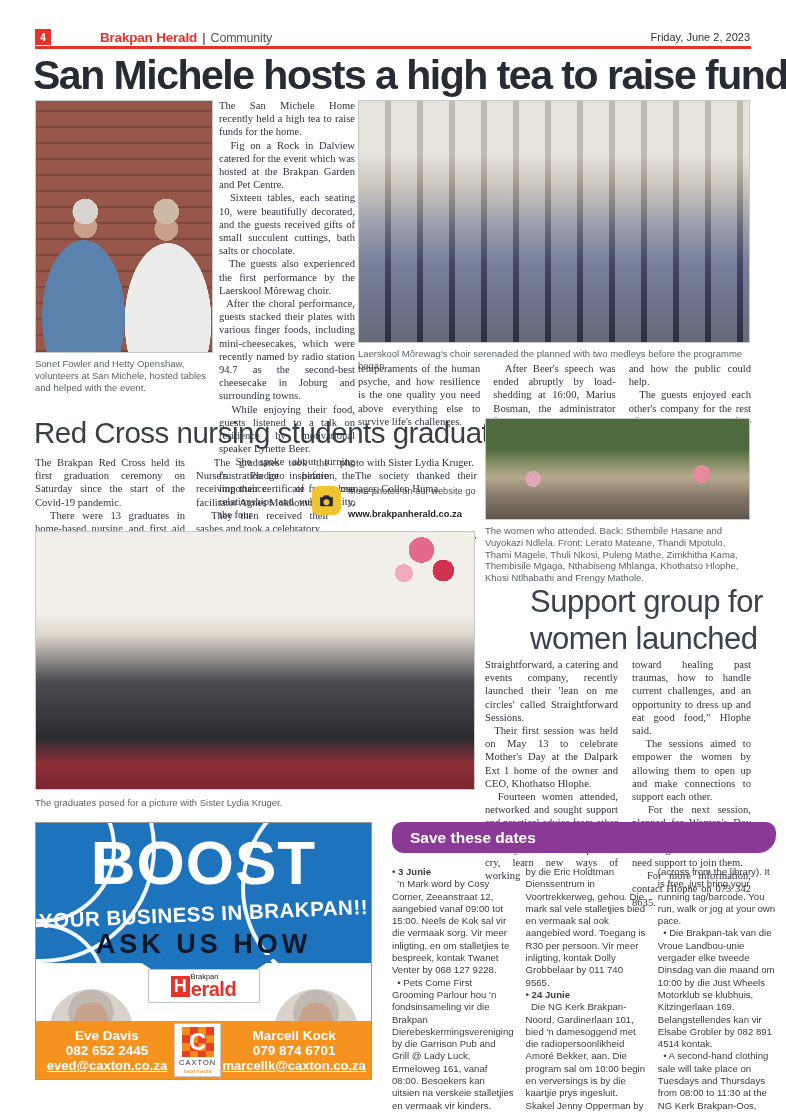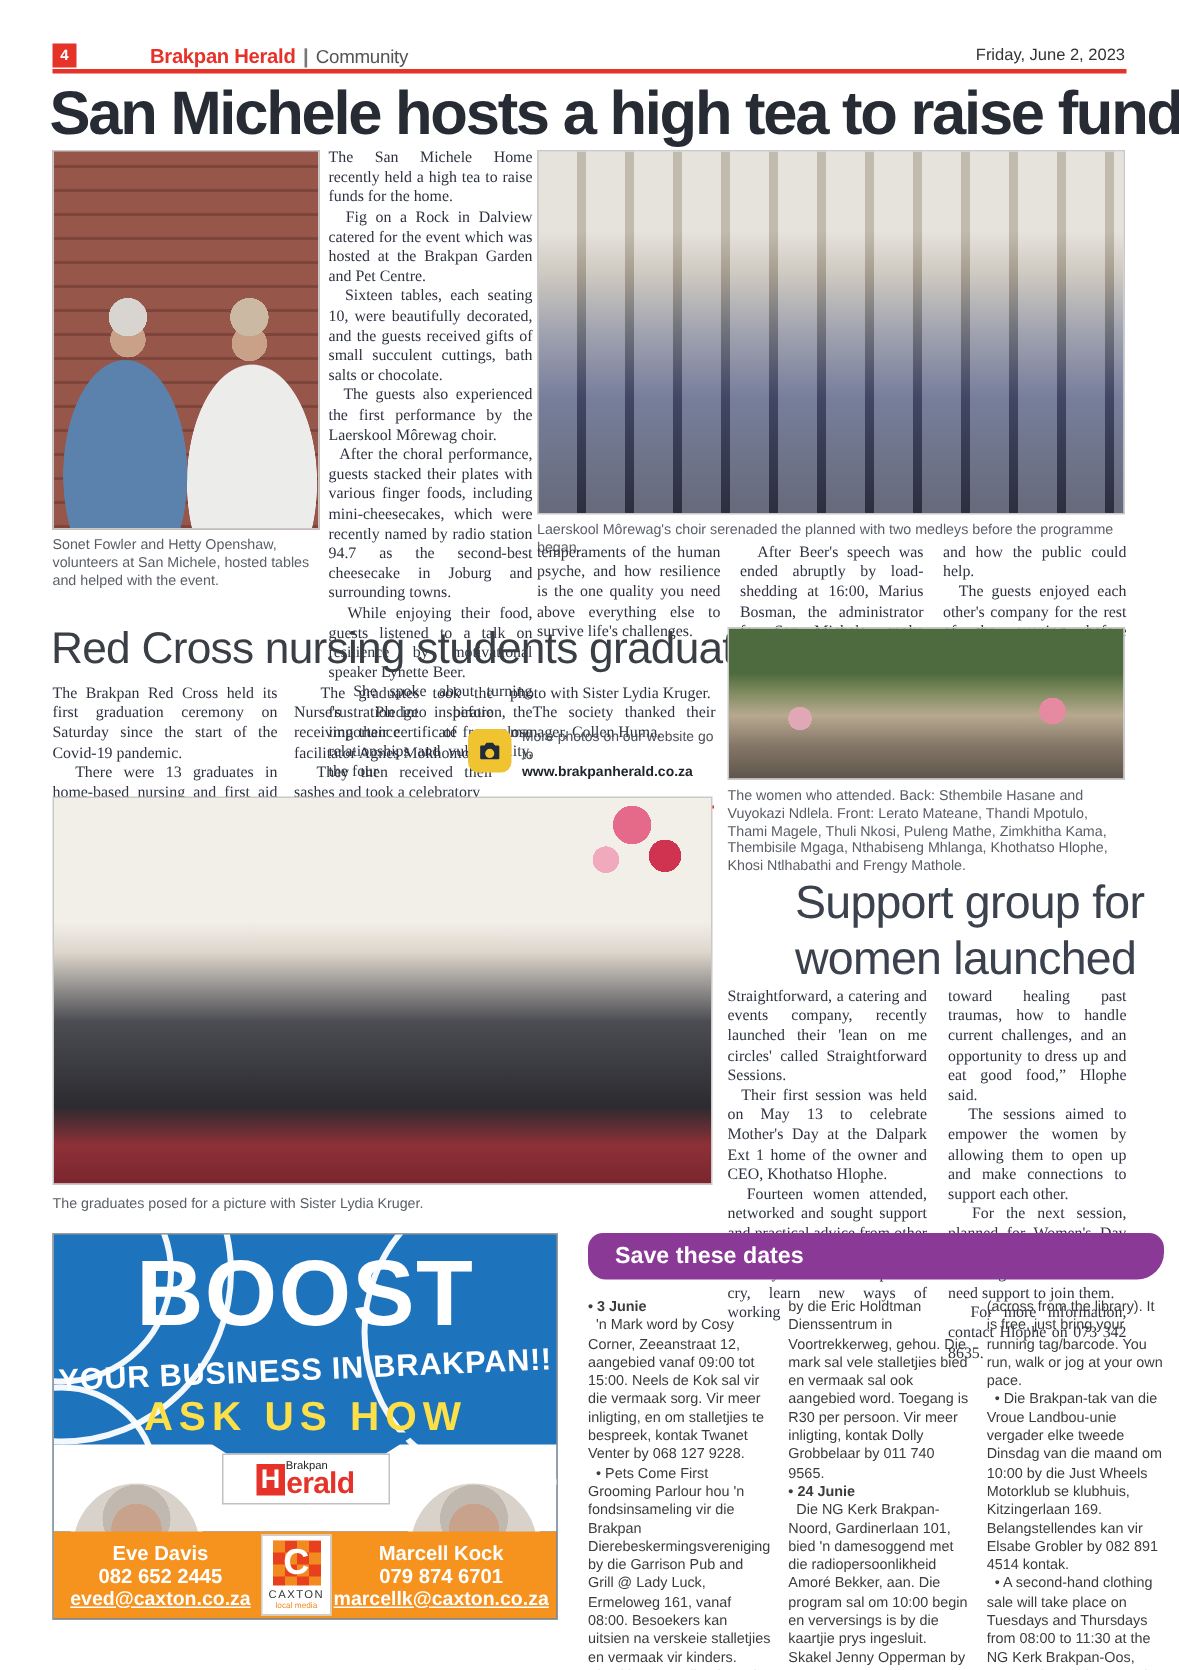--- a/index.html
+++ b/index.html
@@ -75,21 +75,21 @@
   .arc { position:absolute; border:4px solid rgba(255,255,255,.95); border-radius:50%; }
   .arc.a1 { width:150px; height:150px; left:-70px; top:-50px; }
   .arc.a2 { width:230px; height:230px; left:-110px; top:-90px; }
   .arc.a3 { width:210px; height:210px; right:-80px; top:-40px; }
   .arc.a4 { width:130px; height:130px; left:-60px; top:100px; }
   .ad-boost { position:absolute; top:4px; width:100%; text-align:center;
     font-size:62px; font-weight:bold; color:#fff; letter-spacing:1px; }
   .ad-line2 { position:absolute; top:79px; width:100%; text-align:center;
     font-size:20.5px; font-weight:bold; color:#fff; transform:rotate(-2.5deg); letter-spacing:0.5px; }
   .ad-line3 { position:absolute; top:106px; width:100%; text-align:center;
-    font-size:27px; font-weight:bold; color:#fde047; letter-spacing:4px; }
+    font-size:27px; font-weight:bold; color:#0f172a; letter-spacing:4px; }
   .ad-white-band { position:absolute; left:0; right:0; bottom:58px; height:58px; background:#fff; }
   .ad-vee { position:absolute; left:50%; transform:translateX(-50%); bottom:76px;
     width:0; height:0; border-left:75px solid transparent; border-right:75px solid transparent;
     border-top:48px solid #1e73bd; }
   .herald-logo { position:absolute; left:50%; transform:translateX(-50%); bottom:76px;
     width:112px; height:34px; background:#fff; border:1px solid #c2c2c2;
     display:flex; align-items:center; justify-content:center; }
   .herald-logo .brand-top { position:absolute; top:2px; left:42px; font-size:7.5px; color:#222; }
   .herald-logo .hbox { background:#e6332a; color:#fff; font-weight:bold; font-size:18px; padding:0 3px; margin-right:1px; }
   .herald-logo .erald { color:#e6332a; font-weight:bold; font-size:20px; letter-spacing:-0.5px; margin-top:6px;}

